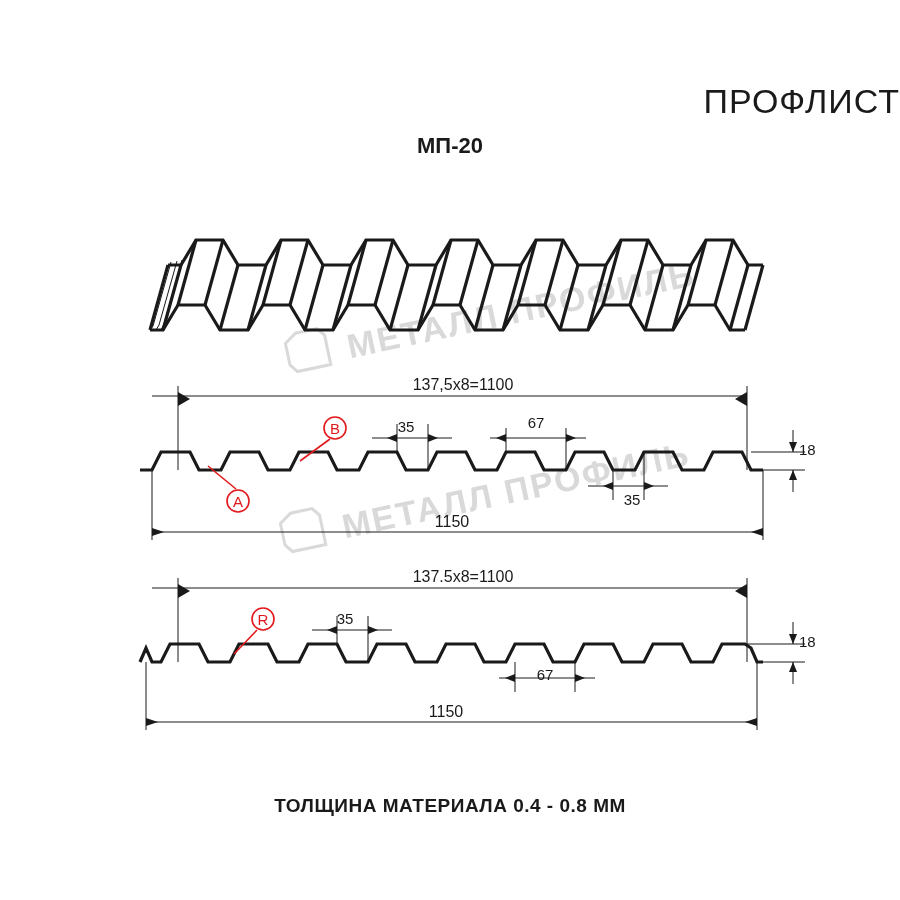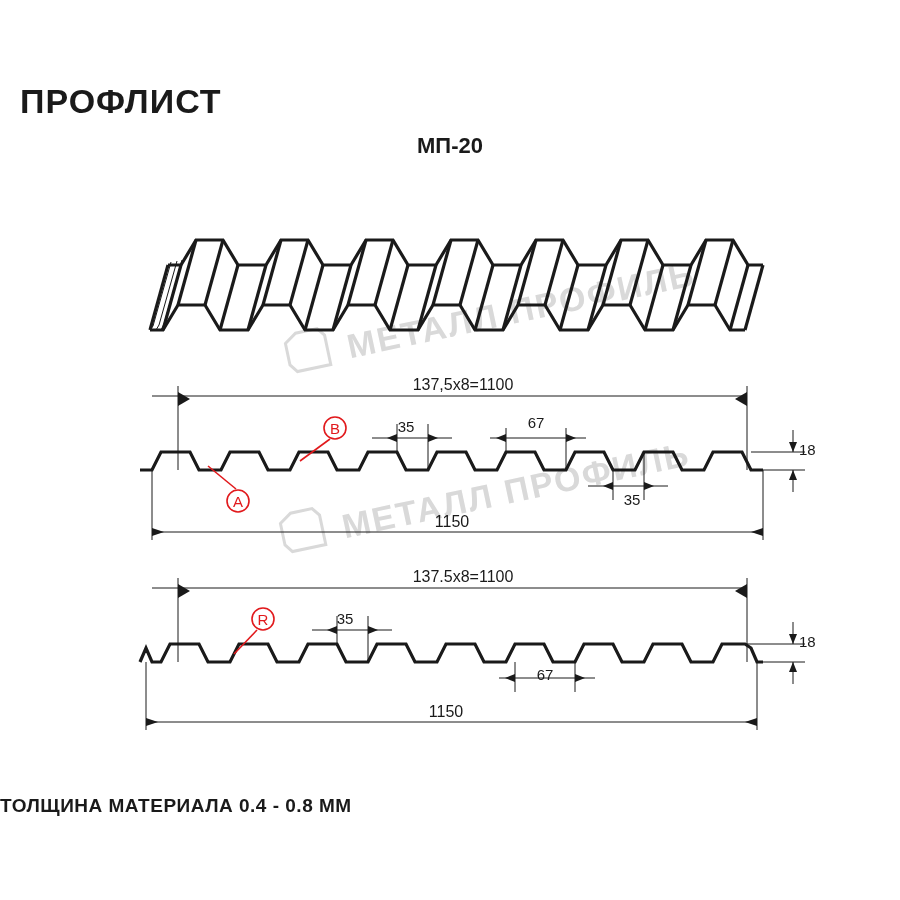--- a/index.html
+++ b/index.html
@@ -9,39 +9,39 @@
     font-family:"Liberation Sans", sans-serif;
     color:#1a1a1a;
     position:relative;
     overflow:hidden;
   }
   .sheet{position:absolute;inset:0;}
   .title{
     position:absolute;
     left:0;right:0;
     top:82px;
-    text-align:left;
+    text-align:right;
     font-size:34px;
-    font-weight:bold;
+    font-weight:normal;
     letter-spacing:1px;
     padding-left:20px;
   }
   .subtitle{
     position:absolute;
     left:0;right:0;
     top:133px;
     text-align:center;
     font-size:22px;
     font-weight:bold;
   }
   .footer{
     position:absolute;
     left:0;right:0;
     top:795px;
-    text-align:left;
+    text-align:center;
     font-size:19px;
     font-weight:bold;
     letter-spacing:.5px;
   }
   svg{position:absolute;left:0;top:0;}
   .ln{fill:none;stroke:#1a1a1a;}
   .thick{stroke-width:3.2;stroke-linejoin:miter;stroke-linecap:butt;}
   .dim{stroke-width:1;}
   .thin{stroke-width:1;}
   .red{stroke:#e1191c;fill:none;stroke-width:1.6;}

